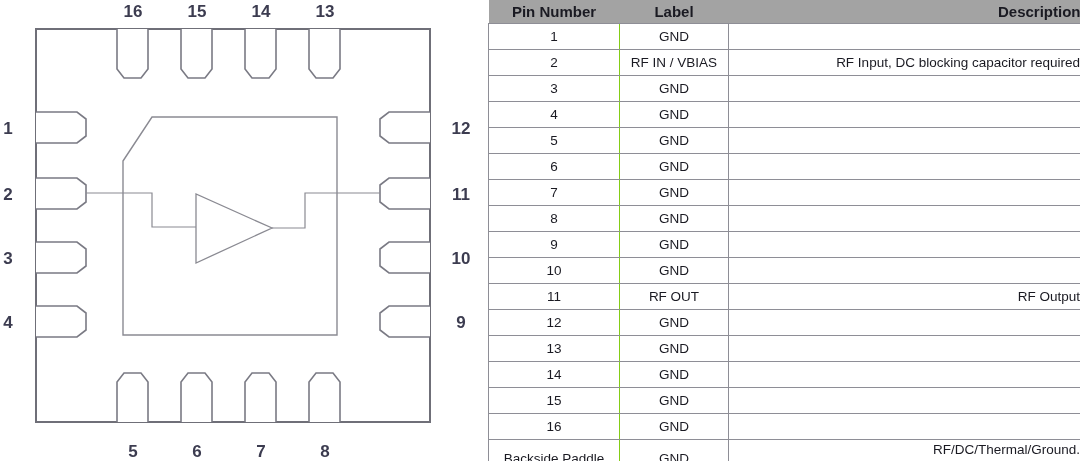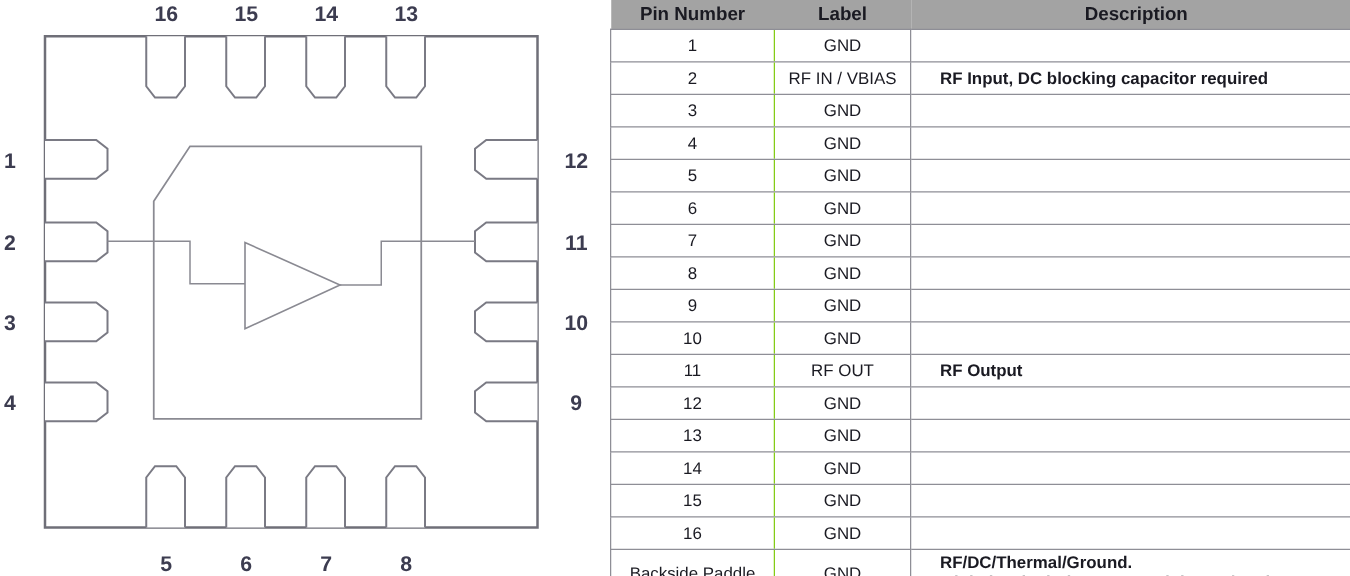--- a/index.html
+++ b/index.html
@@ -52,41 +52,40 @@
     font-size: 15px;
     font-weight: bold;
     height: 23px;
     line-height: 23px;
     padding: 0;
     border: none;
     text-align: center;
     white-space: nowrap;
   }
   #pin-table thead th.th-desc {
-    text-align: center;
+    text-align: right;
     padding-left: 9px;
   }
 
   #pin-table tbody td {
     font-size: 13.5px;
     height: 25px;
     padding: 0;
     border-top: 1px solid #8e8e96;
     border-bottom: 1px solid #8e8e96;
     text-align: center;
     white-space: nowrap;
     background: #ffffff;
   }
   #pin-table tbody td.td-pin   { border-left: 1px solid #8e8e96; }
   #pin-table tbody td.td-label { border-left: 1px solid #84cc16; border-right: 1px solid #8e8e96; }
   #pin-table tbody td.td-desc  {
-    text-align: left;
+    text-align: right;
     padding-left: 23px;
     border-right: 1px solid #8e8e96;
-    font-weight: bold;
   }
   #pin-table tbody tr.paddle-row td {
     height: 36px;
     vertical-align: middle;
   }
   #pin-table tbody tr.paddle-row td.td-desc {
     line-height: 16px;
     white-space: normal;
   }
   .desc-line { display: block; }

